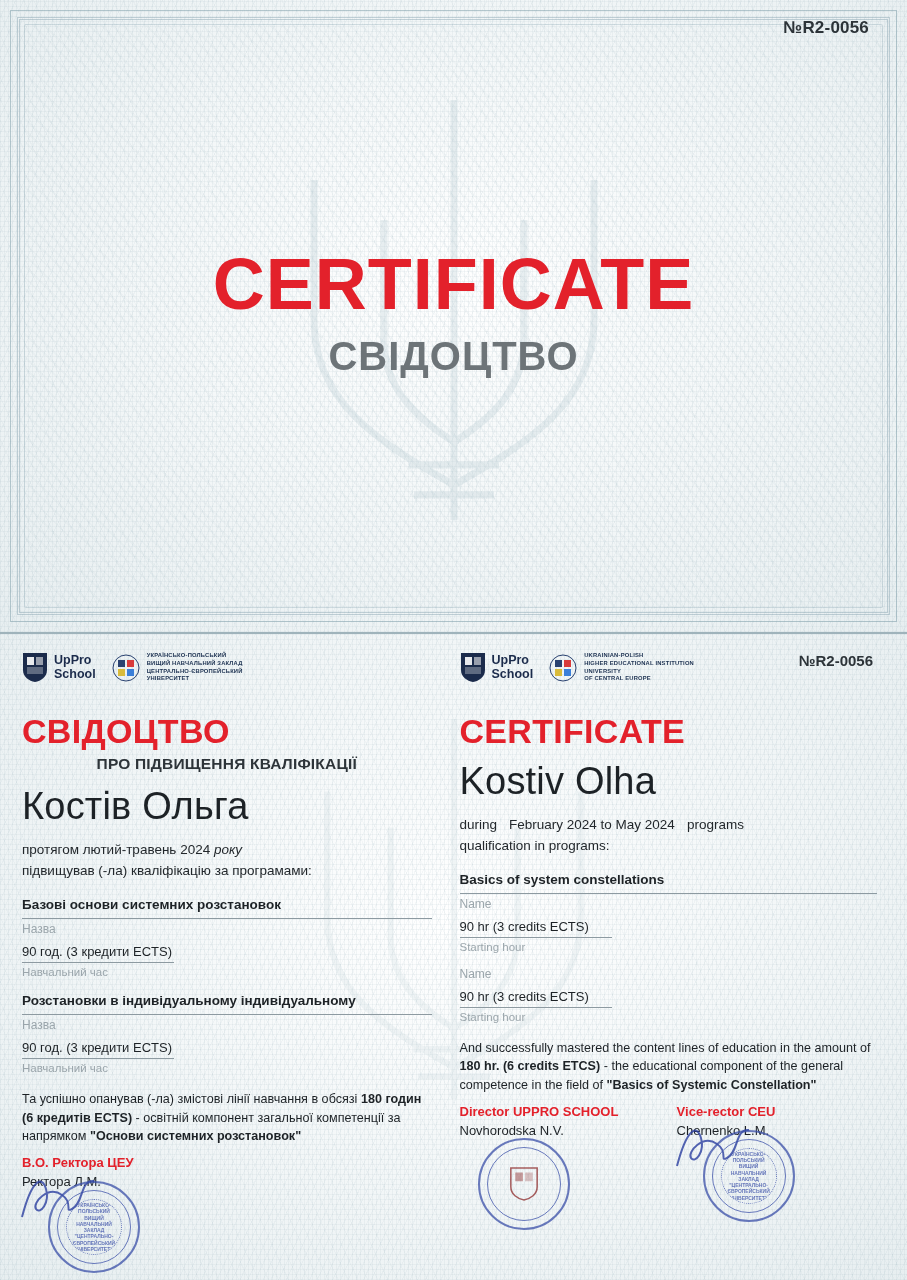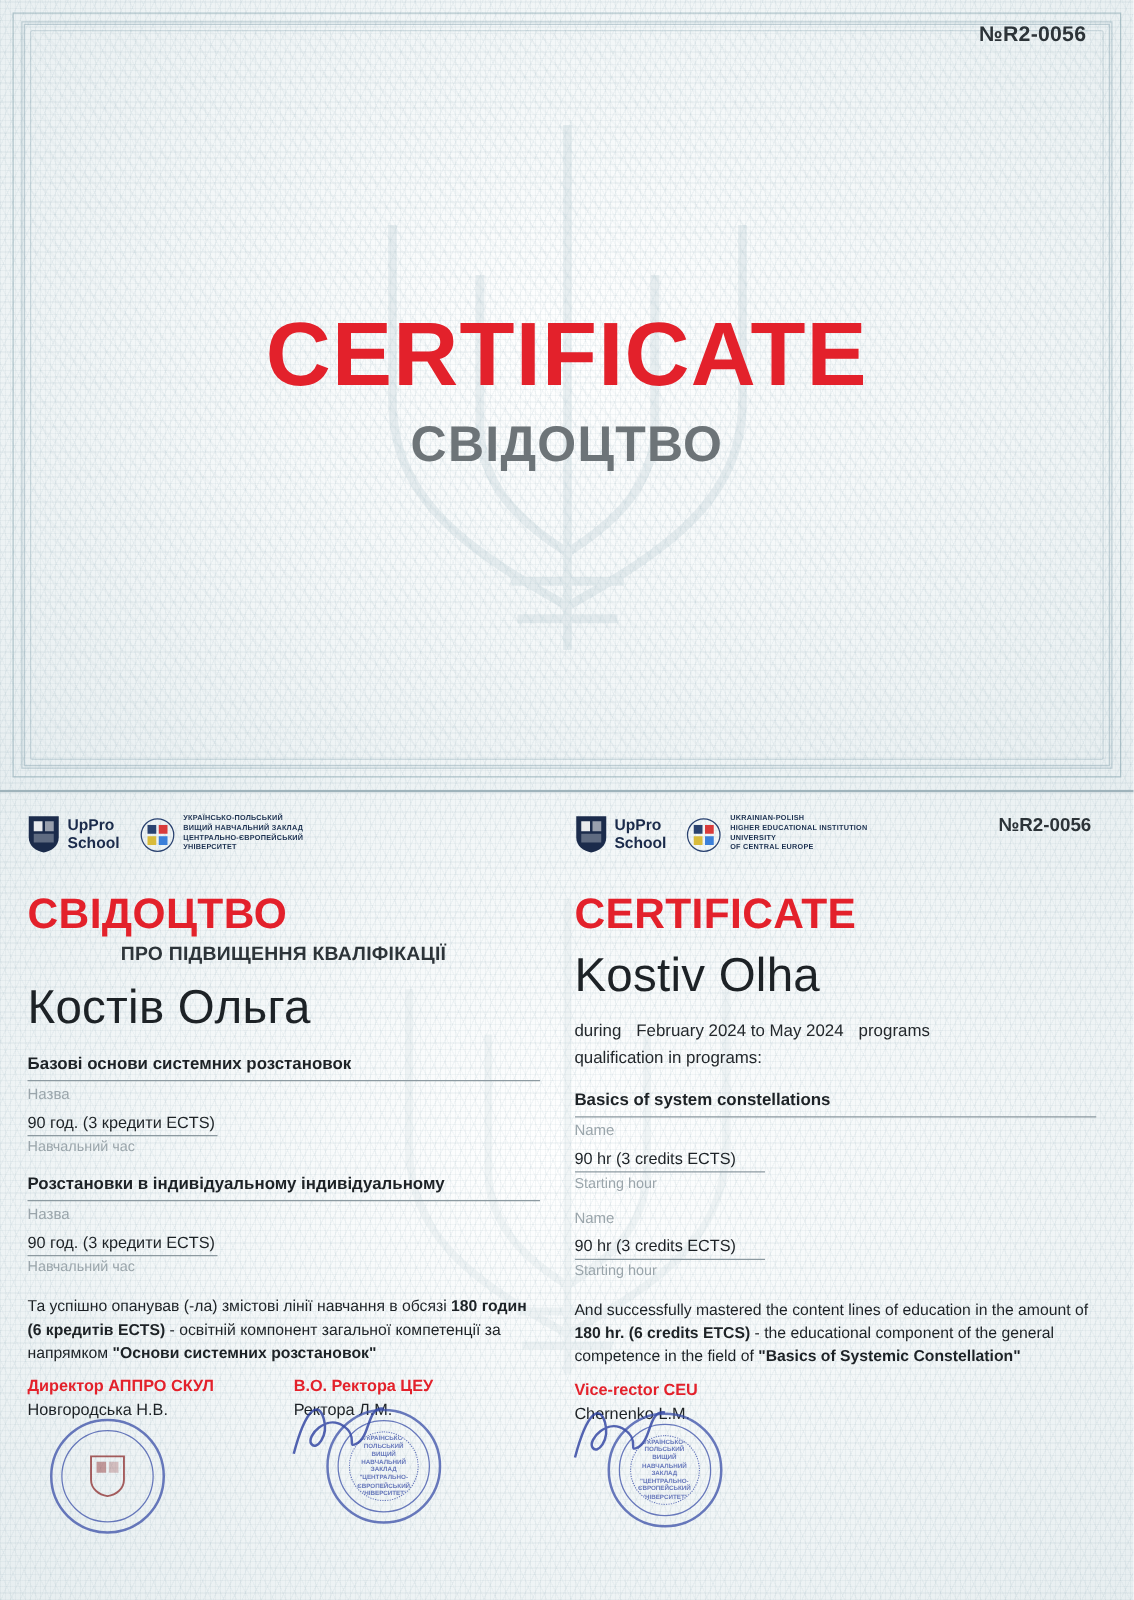--- a/index.html
+++ b/index.html
@@ -404,20 +404,27 @@
               <span>ЦЕНТРАЛЬНО-ЄВРОПЕЙСЬКИЙ</span><br>
               <span>УНІВЕРСИТЕТ</span>
             </span>
           </div>
         </div>
 
         <div class="doc-title">СВІДОЦТВО</div>
         <div class="doc-sub">ПРО ПІДВИЩЕННЯ КВАЛІФІКАЦІЇ</div>
         <div class="person">Костів Ольга</div>
 
+        <div class="line-text">
+          <span>протягом</span>
+          <span>лютий-травень 2024</span>
+          <span class="ital">року</span>
+          <br>
+          <span>підвищував (-ла) кваліфікацію за програмами:</span>
+        </div>
 
         <div class="course-block">
           <div class="course-name">Базові основи системних розстановок</div>
           <div class="field-hint">Назва</div>
           <div class="course-hours">90 год. (3 кредити ECTS)</div>
           <div class="course-hours-hint">Навчальний час</div>
         </div>
 
         <div class="course-block">
           <div class="course-name">Розстановки в індивідуальному індивідуальному</div>
@@ -425,109 +432,109 @@
           <div class="course-hours">90 год. (3 кредити ECTS)</div>
           <div class="course-hours-hint">Навчальний час</div>
         </div>
 
         <div class="summary">
           <span>Та успішно опанував (-ла) змістові лінії навчання в обсязі </span><b>180 годин (6 кредитів ECTS)</b><span> - освітній компонент загальної компетенції за напрямком </span><b>"Основи системних розстановок"</b>
         </div>
 
         <div class="signs">
           <div class="sign-col">
-            <div class="sign-role">Директор АППРО СКУЛ</div>
-            <div class="sign-name">Новгородська Н.В.</div>
+            <div class="sign-role">В.О. Ректора ЦЕУ</div>
+            <div class="sign-name">Ректора Л.М.</div>
+            <svg class="squiggle" style="left:-4px; top:14px;" width="86" height="54" viewBox="0 0 86 54">
+              <path d="M4 48 C14 10 24 6 28 20 C32 34 22 46 18 40 C14 34 30 16 44 26 C56 34 46 44 54 40 C66 34 62 10 76 12" fill="none" stroke="#2b3fa0" stroke-width="2"></path>
+            </svg>
+            <div class="stamp" style="left:26px; top:26px;">
+              <div class="stamp-inner">УКРАЇНСЬКО-ПОЛЬСЬКИЙ ВИЩИЙ НАВЧАЛЬНИЙ ЗАКЛАД "ЦЕНТРАЛЬНО-ЄВРОПЕЙСЬКИЙ УНІВЕРСИТЕТ"</div>
+            </div>
+          </div>
+        </div>
+      </div>
+
+      <div class="col right">
+
+        <div class="logo-row">
+          <div class="uppro">
+            <span class="shield">
+              <svg width="26" height="31" viewBox="0 0 26 31">
+                <path d="M1 1 H25 V18 C25 25 19 29 13 30 C7 29 1 25 1 18 Z" fill="#1b2b4b"></path>
+                <path d="M5 5 H12 V13 H5 Z" fill="#ffffff" opacity="0.9"></path>
+                <path d="M14 5 H21 V13 H14 Z" fill="#ffffff" opacity="0.55"></path>
+                <path d="M5 15 H21 V22 H5 Z" fill="#ffffff" opacity="0.3"></path>
+              </svg>
+            </span>
+            <span class="uppro-txt">
+              <span>UpPro</span><br>
+              <span>School</span>
+            </span>
+          </div>
+          <div class="ceu">
+            <span class="ceu-mark">
+              <svg width="28" height="28" viewBox="0 0 28 28">
+                <circle cx="14" cy="14" r="13" fill="none" stroke="#2a4270" stroke-width="1"></circle>
+                <rect x="6" y="6" width="7" height="7" fill="#2a4270"></rect>
+                <rect x="15" y="6" width="7" height="7" fill="#d93b3b"></rect>
+                <rect x="6" y="15" width="7" height="7" fill="#d9bb3b"></rect>
+                <rect x="15" y="15" width="7" height="7" fill="#3b7fd9"></rect>
+              </svg>
+            </span>
+            <span class="ceu-txt">
+              <span>UKRAINIAN-POLISH</span><br>
+              <span>HIGHER EDUCATIONAL INSTITUTION</span><br>
+              <span>UNIVERSITY</span><br>
+              <span>OF CENTRAL EUROPE</span>
+            </span>
+          </div>
+        </div>
+
+        <div class="doc-title">CERTIFICATE</div>
+        <div class="person">Kostiv Olha</div>
+
+        <div class="line-text">
+          <span>during</span><span class="sp-wide"></span><span>February 2024 to May 2024</span><span class="sp-wide"></span><span>programs</span>
+          <br>
+          <span>qualification in programs:</span>
+        </div>
+
+        <div class="course-block">
+          <div class="course-name">Basics of system constellations</div>
+          <div class="field-hint">Name</div>
+          <div class="course-hours">90 hr (3 credits ECTS)</div>
+          <div class="course-hours-hint">Starting hour</div>
+        </div>
+
+        <div class="course-block">
+          <div class="field-hint">Name</div>
+          <div class="course-hours">90 hr (3 credits ECTS)</div>
+          <div class="course-hours-hint">Starting hour</div>
+        </div>
+
+        <div class="summary">
+          <span>And successfully mastered the content lines of education in the amount of </span><b>180 hr. (6 credits ETCS)</b><span> - the educational component of the general competence in the field of </span><b>"Basics of Systemic Constellation"</b>
+        </div>
+
+        <div class="signs">
+          <div class="sign-col">
+            <div class="sign-role">Director UPPRO SCHOOL</div>
+            <div class="sign-name">Novhorodska N.V.</div>
             <div class="stamp" style="left:18px; top:34px;">
               <div class="stamp-shield">
                 <svg width="30" height="34" viewBox="0 0 26 31">
                   <path d="M1 1 H25 V18 C25 25 19 29 13 30 C7 29 1 25 1 18 Z" fill="none" stroke="#8d2b2b" stroke-width="1.4"></path>
                   <path d="M5 5 H12 V13 H5 Z" fill="#8d2b2b" opacity="0.6"></path>
                   <path d="M14 5 H21 V13 H14 Z" fill="#8d2b2b" opacity="0.35"></path>
                 </svg>
               </div>
             </div>
           </div>
           <div class="sign-col">
-            <div class="sign-role">В.О. Ректора ЦЕУ</div>
-            <div class="sign-name">Ректора Л.М.</div>
-            <svg class="squiggle" style="left:-4px; top:14px;" width="86" height="54" viewBox="0 0 86 54">
-              <path d="M4 48 C14 10 24 6 28 20 C32 34 22 46 18 40 C14 34 30 16 44 26 C56 34 46 44 54 40 C66 34 62 10 76 12" fill="none" stroke="#2b3fa0" stroke-width="2"></path>
-            </svg>
-            <div class="stamp" style="left:26px; top:26px;">
-              <div class="stamp-inner">УКРАЇНСЬКО-ПОЛЬСЬКИЙ ВИЩИЙ НАВЧАЛЬНИЙ ЗАКЛАД "ЦЕНТРАЛЬНО-ЄВРОПЕЙСЬКИЙ УНІВЕРСИТЕТ"</div>
-            </div>
-          </div>
-        </div>
-      </div>
-
-      <div class="col right">
-
-        <div class="logo-row">
-          <div class="uppro">
-            <span class="shield">
-              <svg width="26" height="31" viewBox="0 0 26 31">
-                <path d="M1 1 H25 V18 C25 25 19 29 13 30 C7 29 1 25 1 18 Z" fill="#1b2b4b"></path>
-                <path d="M5 5 H12 V13 H5 Z" fill="#ffffff" opacity="0.9"></path>
-                <path d="M14 5 H21 V13 H14 Z" fill="#ffffff" opacity="0.55"></path>
-                <path d="M5 15 H21 V22 H5 Z" fill="#ffffff" opacity="0.3"></path>
-              </svg>
-            </span>
-            <span class="uppro-txt">
-              <span>UpPro</span><br>
-              <span>School</span>
-            </span>
-          </div>
-          <div class="ceu">
-            <span class="ceu-mark">
-              <svg width="28" height="28" viewBox="0 0 28 28">
-                <circle cx="14" cy="14" r="13" fill="none" stroke="#2a4270" stroke-width="1"></circle>
-                <rect x="6" y="6" width="7" height="7" fill="#2a4270"></rect>
-                <rect x="15" y="6" width="7" height="7" fill="#d93b3b"></rect>
-                <rect x="6" y="15" width="7" height="7" fill="#d9bb3b"></rect>
-                <rect x="15" y="15" width="7" height="7" fill="#3b7fd9"></rect>
-              </svg>
-            </span>
-            <span class="ceu-txt">
-              <span>UKRAINIAN-POLISH</span><br>
-              <span>HIGHER EDUCATIONAL INSTITUTION</span><br>
-              <span>UNIVERSITY</span><br>
-              <span>OF CENTRAL EUROPE</span>
-            </span>
-          </div>
-        </div>
-
-        <div class="doc-title">CERTIFICATE</div>
-        <div class="person">Kostiv Olha</div>
-
-        <div class="line-text">
-          <span>during</span><span class="sp-wide"></span><span>February 2024 to May 2024</span><span class="sp-wide"></span><span>programs</span>
-          <br>
-          <span>qualification in programs:</span>
-        </div>
-
-        <div class="course-block">
-          <div class="course-name">Basics of system constellations</div>
-          <div class="field-hint">Name</div>
-          <div class="course-hours">90 hr (3 credits ECTS)</div>
-          <div class="course-hours-hint">Starting hour</div>
-        </div>
-
-        <div class="course-block">
-          <div class="field-hint">Name</div>
-          <div class="course-hours">90 hr (3 credits ECTS)</div>
-          <div class="course-hours-hint">Starting hour</div>
-        </div>
-
-        <div class="summary">
-          <span>And successfully mastered the content lines of education in the amount of </span><b>180 hr. (6 credits ETCS)</b><span> - the educational component of the general competence in the field of </span><b>"Basics of Systemic Constellation"</b>
-        </div>
-
-        <div class="signs">
-          <div class="sign-col">
             <div class="sign-role">Vice-rector CEU</div>
             <div class="sign-name">Chernenko L.M.</div>
             <svg class="squiggle" style="left:-4px; top:14px;" width="86" height="54" viewBox="0 0 86 54">
               <path d="M4 48 C14 10 24 6 28 20 C32 34 22 46 18 40 C14 34 30 16 44 26 C56 34 46 44 54 40 C66 34 62 10 76 12" fill="none" stroke="#2b3fa0" stroke-width="2"></path>
             </svg>
             <div class="stamp" style="left:26px; top:26px;">
               <div class="stamp-inner">УКРАЇНСЬКО-ПОЛЬСЬКИЙ ВИЩИЙ НАВЧАЛЬНИЙ ЗАКЛАД "ЦЕНТРАЛЬНО-ЄВРОПЕЙСЬКИЙ УНІВЕРСИТЕТ"</div>
             </div>
           </div>
         </div>

